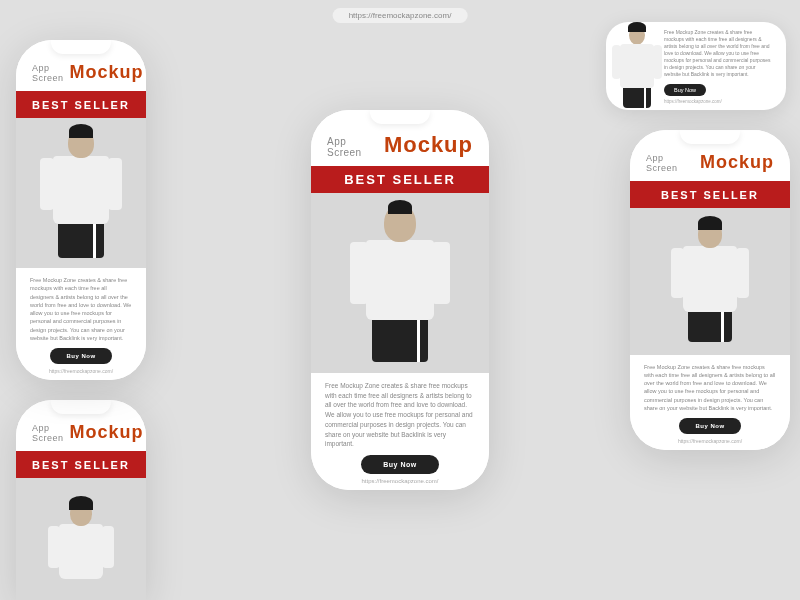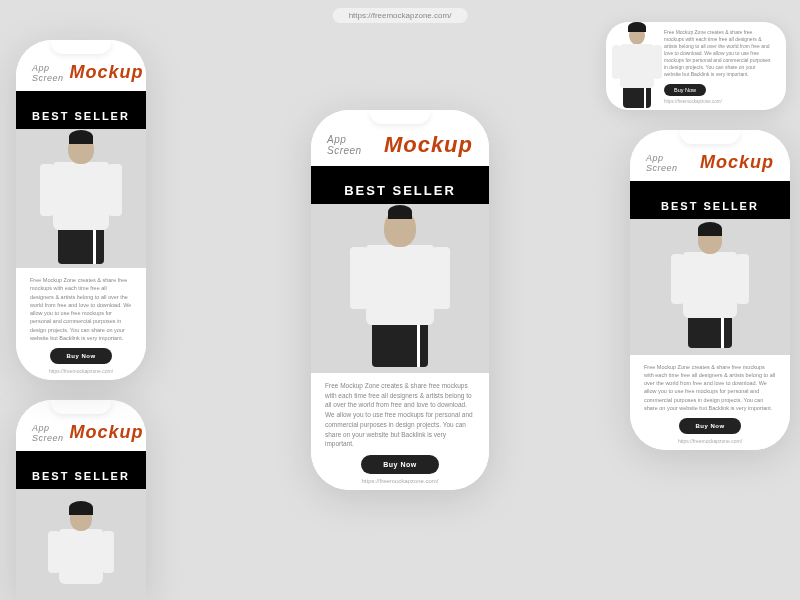--- a/index.html
+++ b/index.html
@@ -57,45 +57,44 @@
     .phone-inner {
       display: flex;
       flex-direction: column;
       height: 100%;
     }
 
     
     .phone-header {
       padding: 22px 16px 8px;
       display: flex;
-      align-items: center;
+      align-items: flex-end;
       gap: 6px;
       background: #fff;
-      font-style: italic;
     }
 
     .phone-header .app-label {
       font-size: 9px;
       color: #888;
       letter-spacing: 0.5px;
       font-weight: 400;
     }
 
     .phone-header .mockup-label {
       font-size: 18px;
       font-weight: 700;
       color: #c2410c;
       letter-spacing: 1px;
     }
 
     
     .best-seller-banner {
-      background: #000000;
+      background: #b91c1c;
       text-align: center;
-      padding: 15px 0 5px;
+      padding: 4px 0 5px;
     }
 
     .best-seller-banner span {
       font-size: 11px;
       font-weight: 600;
       color: #fff;
       letter-spacing: 2px;
       text-transform: uppercase;
     }
 

